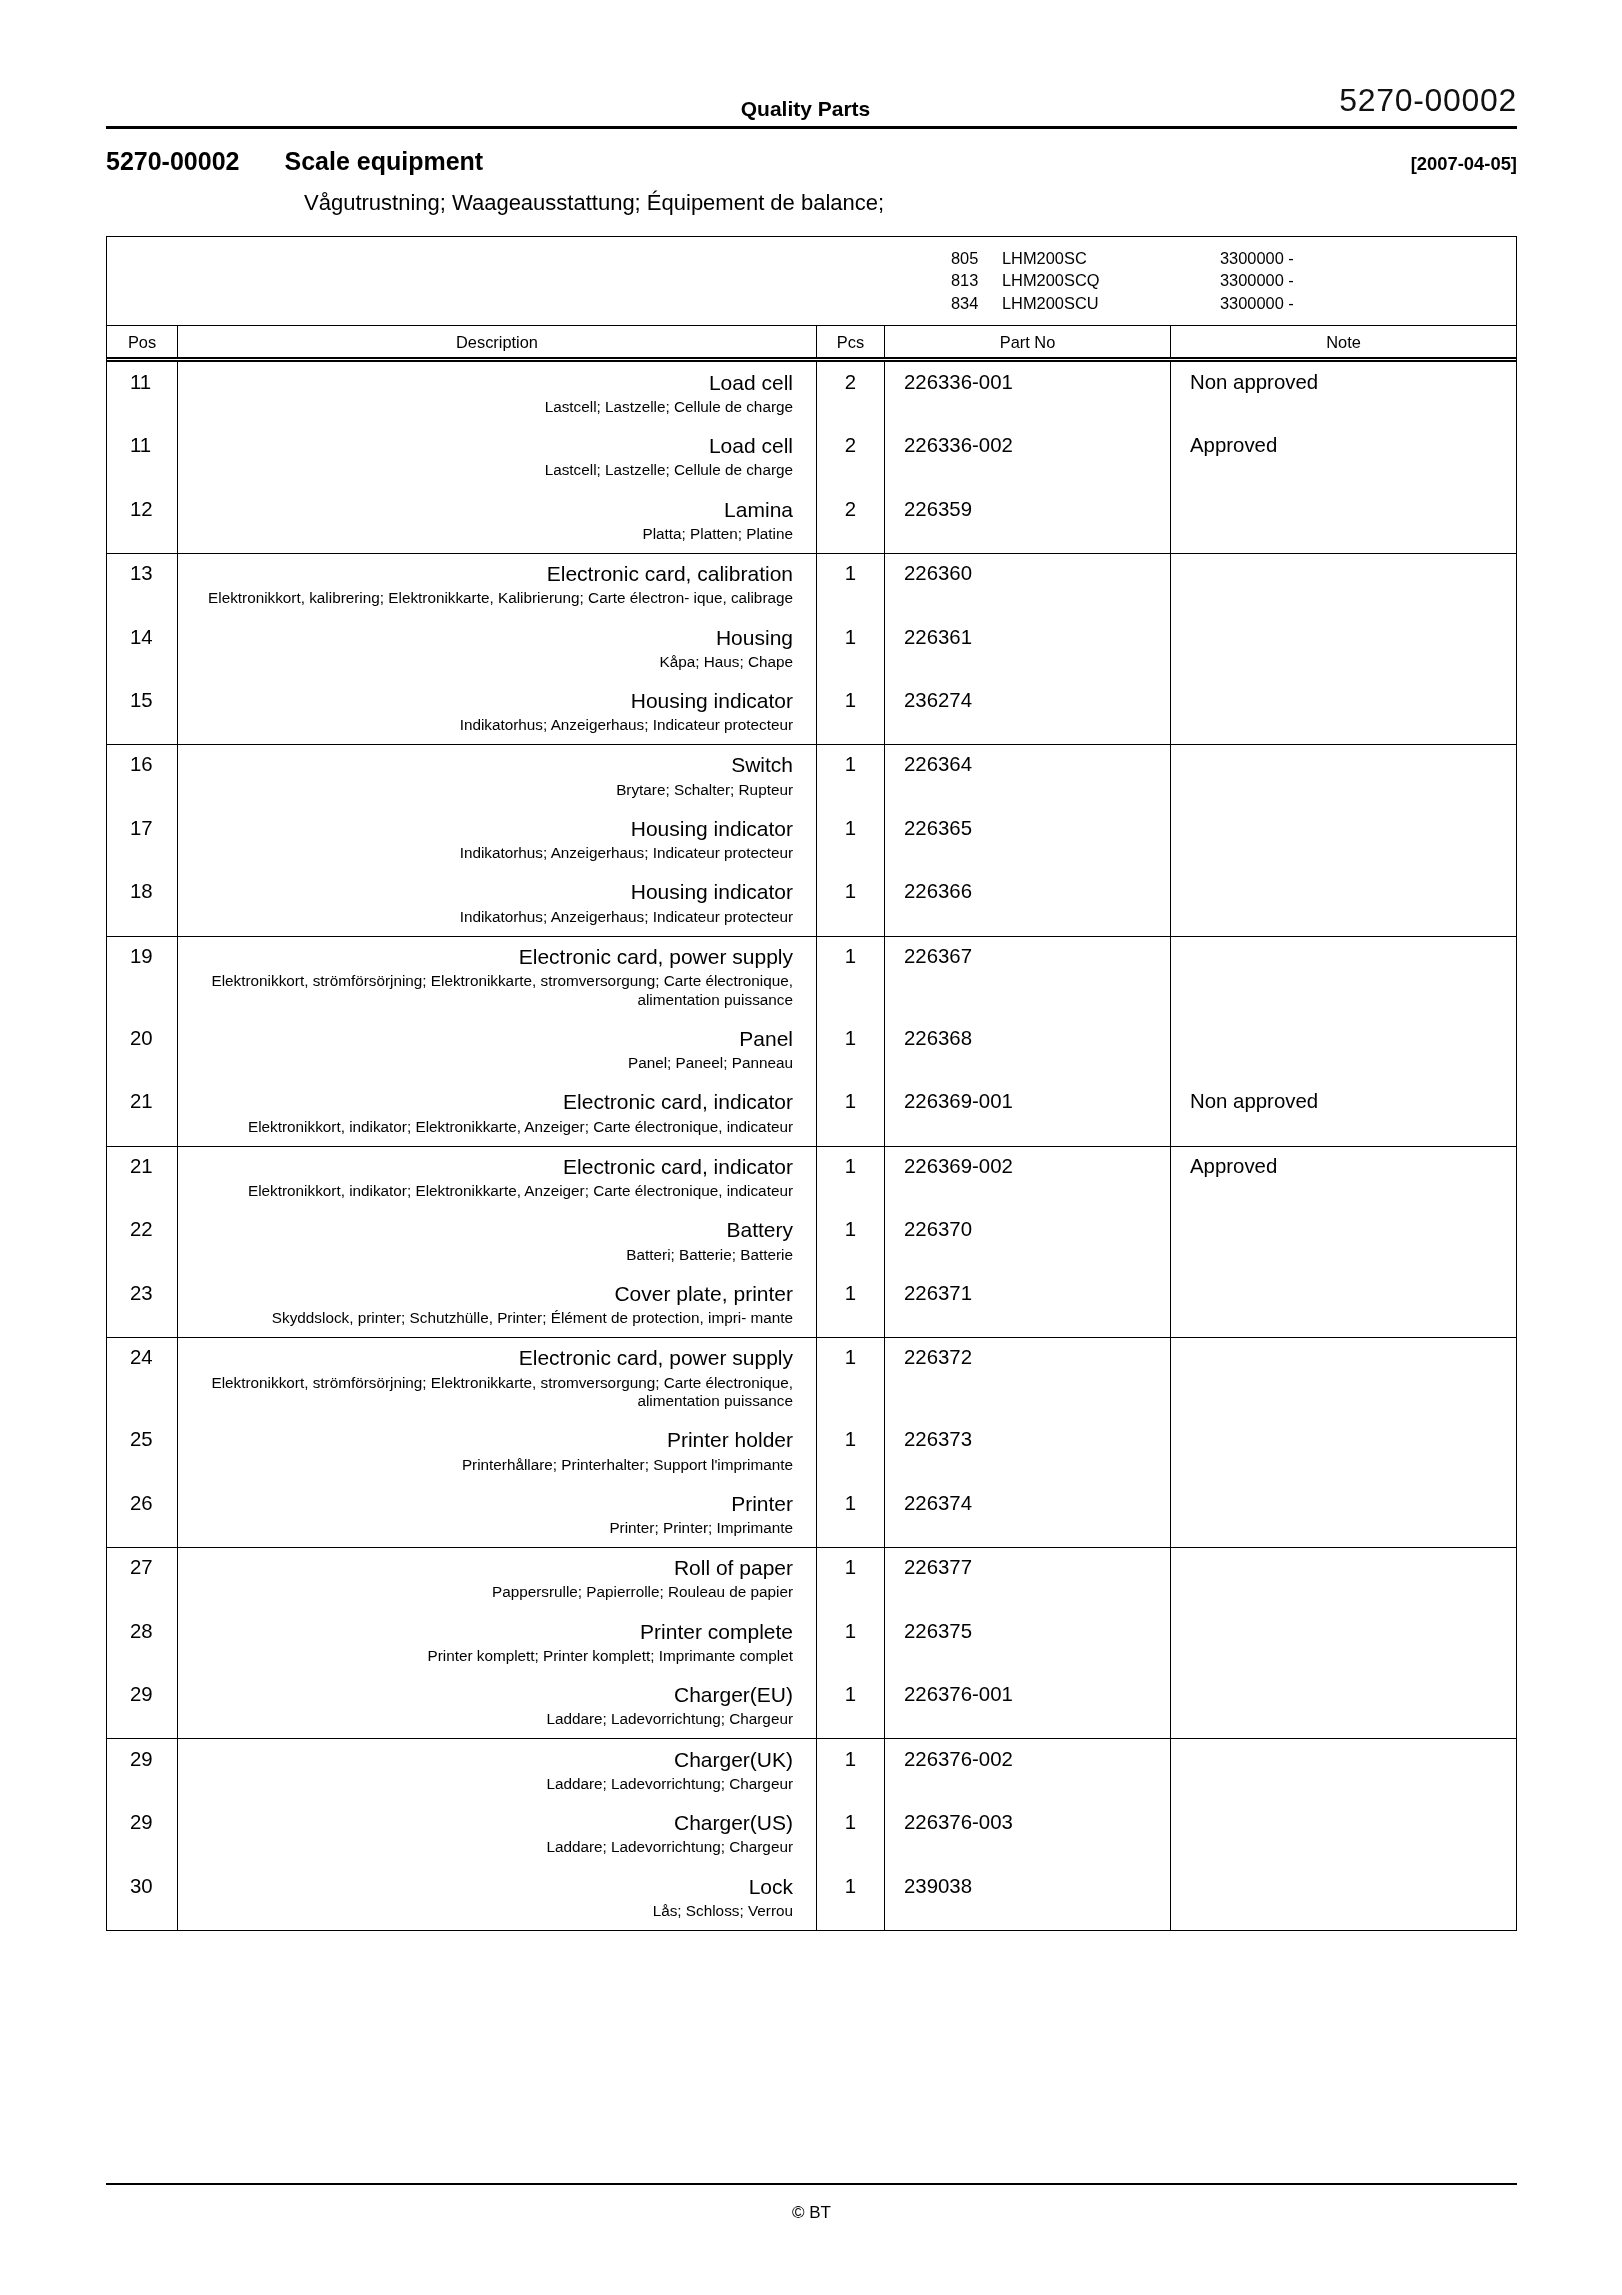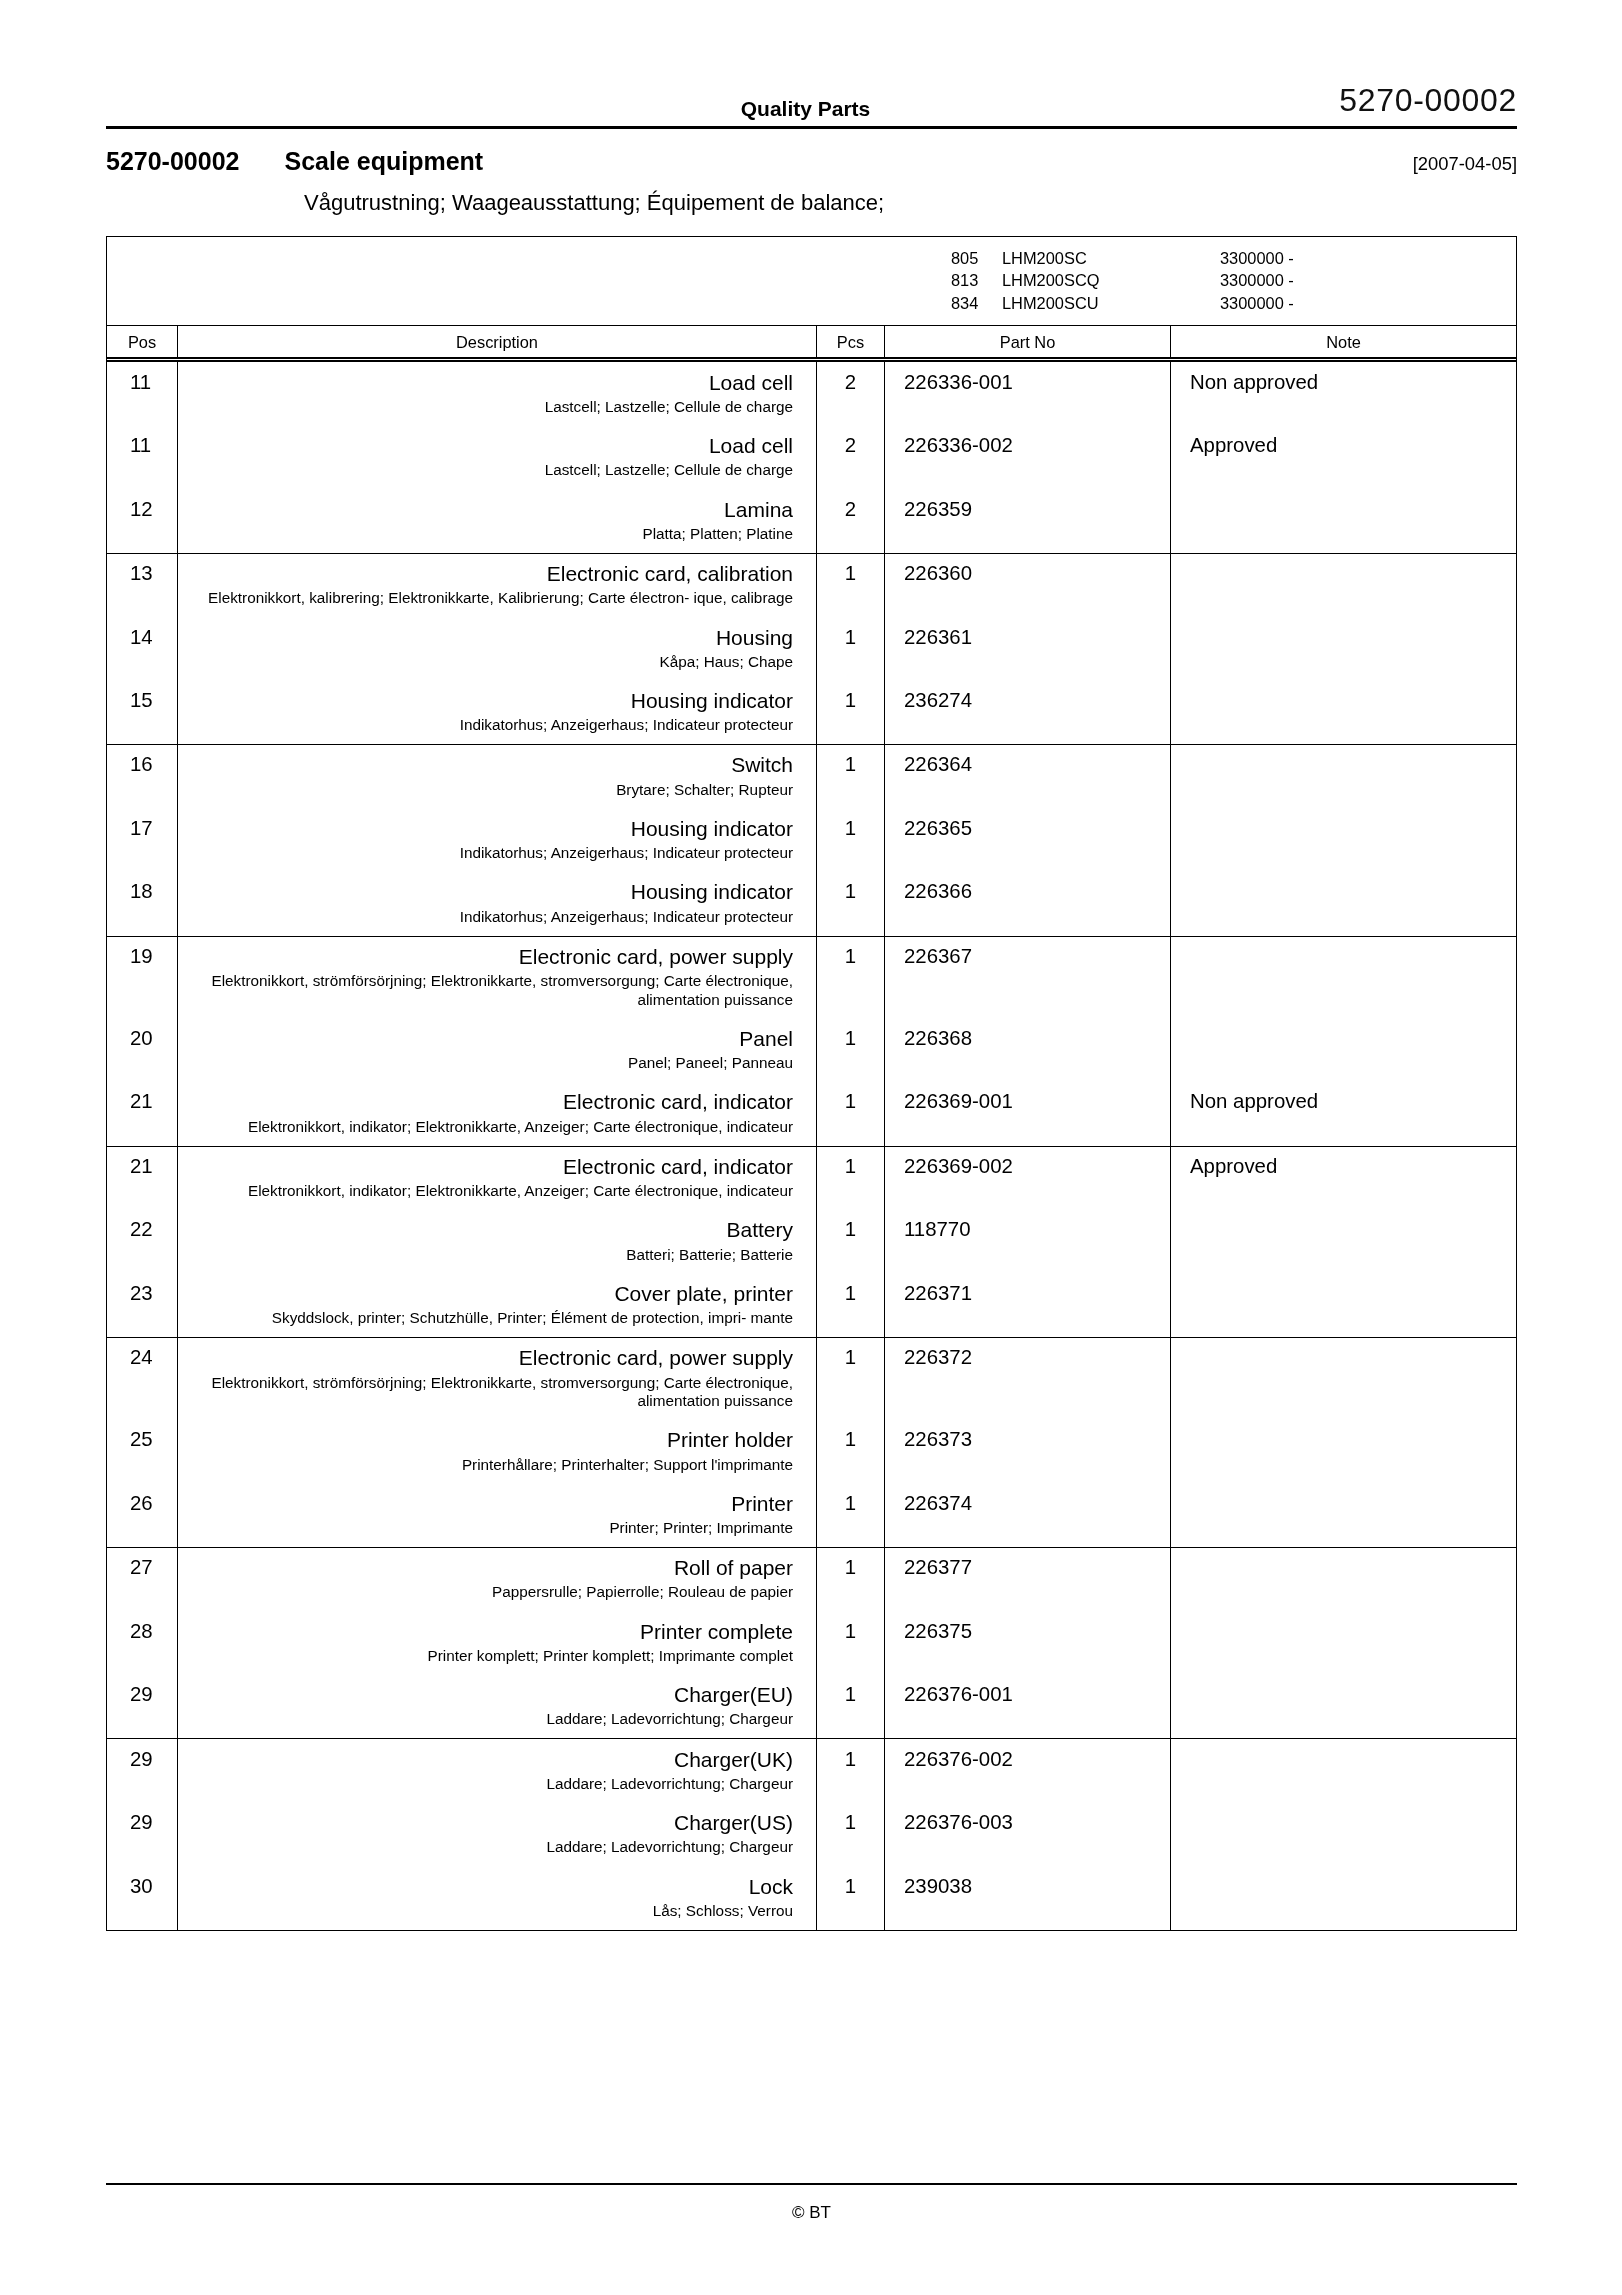--- a/index.html
+++ b/index.html
@@ -16,21 +16,21 @@
 
   
   .masthead { position:relative; height:129px; border-bottom:3.4px solid #000; }
   .doc-type { position:absolute; left:0; right:12px; bottom:5.5px; text-align:center; font-size:21px; font-weight:bold; }
   .doc-number-top { position:absolute; right:0; bottom:6.8px; font-size:32px; color:#111; letter-spacing:0.7px; }
 
   
   .title-row { display:flex; align-items:baseline; margin-top:17.7px; }
   .title-number { font-size:25px; font-weight:bold; }
   .title-name { font-size:25px; font-weight:bold; margin-left:45px; }
-  .title-date { margin-left:auto; font-size:18.4px; font-weight:normal; }
+  .title-date { margin-left:auto; font-size:18.4px; font-weight:bold; }
   .subtitle { margin-top:14px; margin-left:198px; font-size:22px; }
 
   
   .parts-table { margin-top:20.4px; border:1.4px solid #000; }
   .model-box { border-bottom:1.4px solid #000; padding:9.5px 0 11px 0; }
   .model-block { margin-left:844px; }
   .model-row { display:grid; grid-template-columns:51px 218px auto; font-size:16.4px; line-height:22.5px; }
   .thead, .trow { display:grid; grid-template-columns:70px 639px 68px 286px 1fr; }
   .thead { border-bottom:5.5px double #000; }
   .th { font-size:16.4px; text-align:center; padding:6.8px 0 5.5px 0; }
@@ -236,21 +236,21 @@
     <div class="cell partno">226369-002</div>
     <div class="cell note">Approved</div>
   </div>
             <div class="trow">
     <div class="cell pos">22</div>
     <div class="cell desc">
       <div class="desc-main">Battery</div>
       <div class="desc-sub">Batteri; Batterie; Batterie</div>
     </div>
     <div class="cell pcs">1</div>
-    <div class="cell partno">118770</div>
+    <div class="cell partno">226370</div>
     <div class="cell note"></div>
   </div>
             <div class="trow">
     <div class="cell pos">23</div>
     <div class="cell desc">
       <div class="desc-main">Cover plate, printer</div>
       <div class="desc-sub">Skyddslock, printer; Schutzhülle, Printer; Élément de protection, impri- mante</div>
     </div>
     <div class="cell pcs">1</div>
     <div class="cell partno">226371</div>

